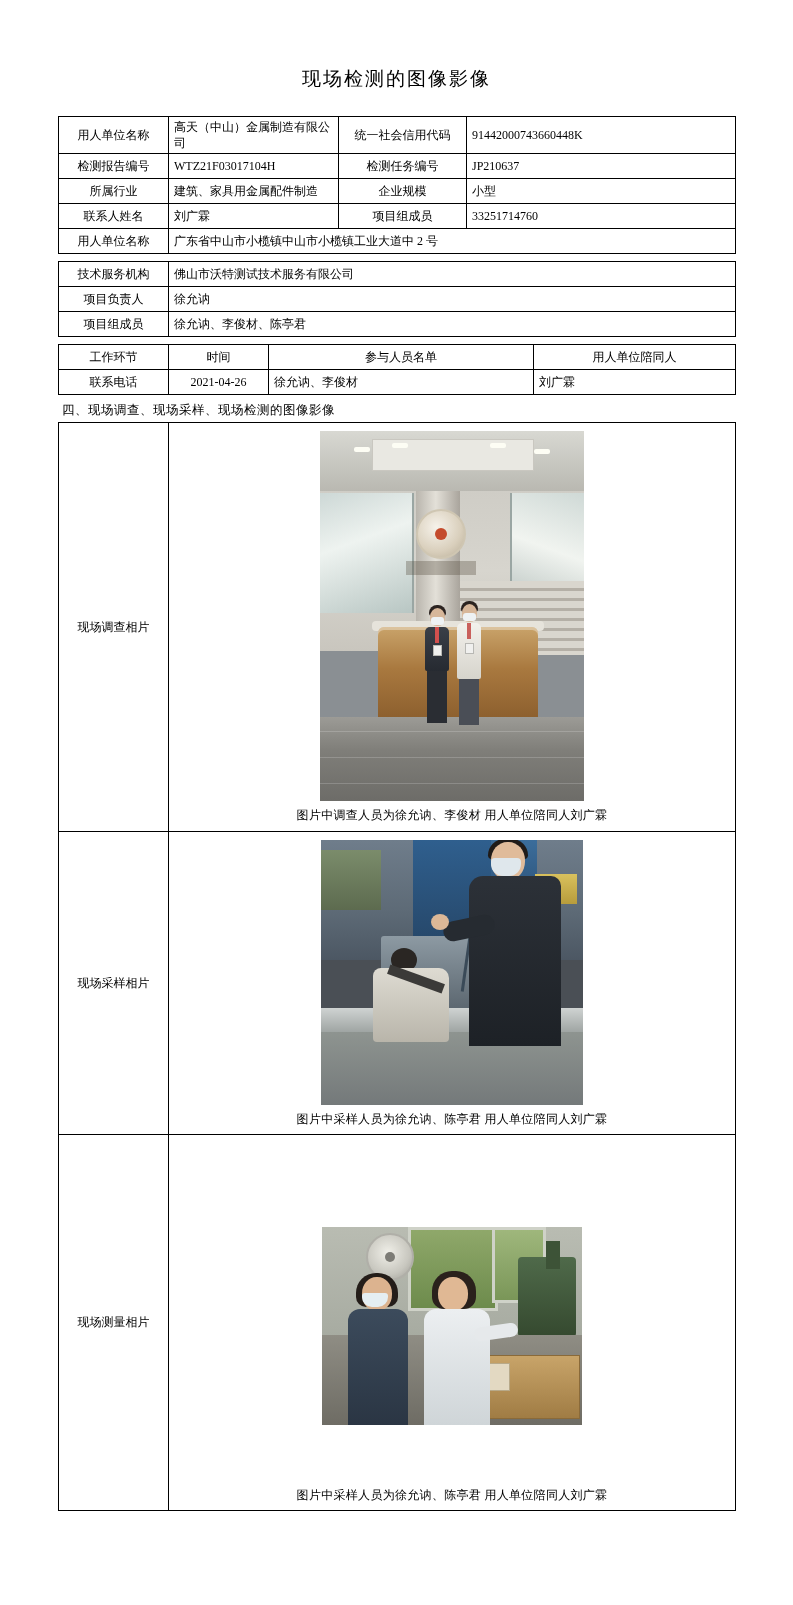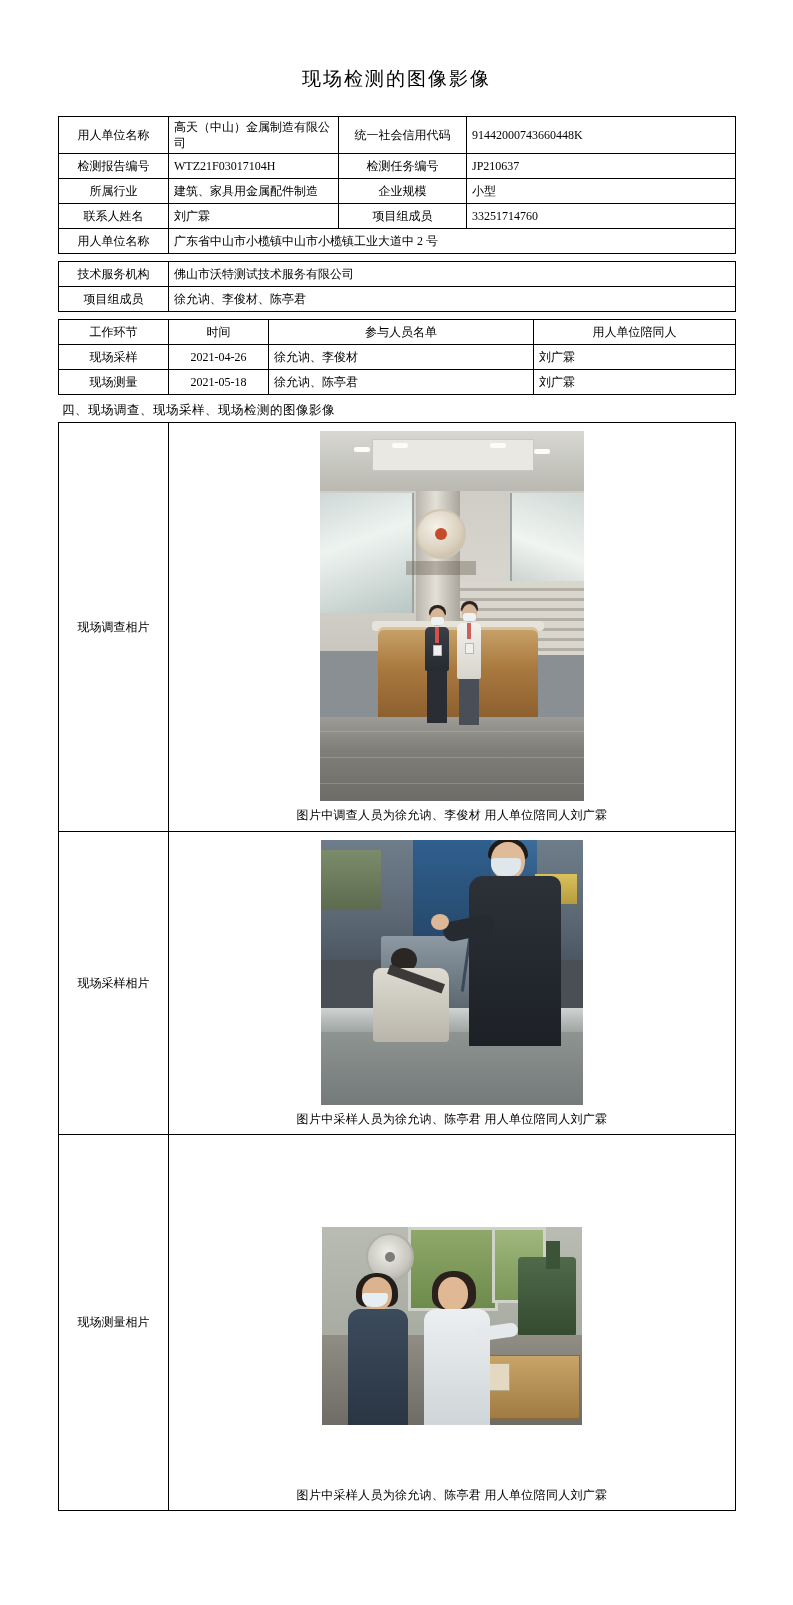--- a/index.html
+++ b/index.html
@@ -390,20 +390,24 @@
     <colgroup>
         <col class="c1">
         <col class="c2">
       </colgroup>
     <tbody>
       <tr>
         <td class="lbl">技术服务机构</td>
         <td class="val">佛山市沃特测试技术服务有限公司</td>
       </tr>
       <tr>
+        <td class="lbl">项目负责人</td>
+        <td class="val">徐允讷</td>
+      </tr>
+      <tr>
         <td class="lbl">项目组成员</td>
         <td class="val">徐允讷、李俊材、陈亭君</td>
       </tr>
     </tbody>
   </table>
 
   <table class="grid t3">
     <colgroup>
         <col class="c1">
         <col class="c2">
@@ -411,29 +415,23 @@
         <col class="c4">
       </colgroup>
     <tbody>
       <tr>
         <td class="ctr">工作环节</td>
         <td class="ctr">时间</td>
         <td class="ctr">参与人员名单</td>
         <td class="ctr">用人单位陪同人</td>
       </tr>
       <tr>
-        <td class="ctr">现场采样</td>
+        <td class="ctr">联系电话</td>
         <td class="ctr">2021-04-26</td>
         <td class="val">徐允讷、李俊材</td>
-        <td class="val">刘广霖</td>
-      </tr>
-      <tr>
-        <td class="ctr">现场测量</td>
-        <td class="ctr">2021-05-18</td>
-        <td class="val">徐允讷、陈亭君</td>
         <td class="val">刘广霖</td>
       </tr>
     </tbody>
   </table>
 
   <div class="section-heading">四、现场调查、现场采样、现场检测的图像影像</div>
   <table class="grid t4">
     <colgroup>
         <col class="c1">
         <col class="c2">

